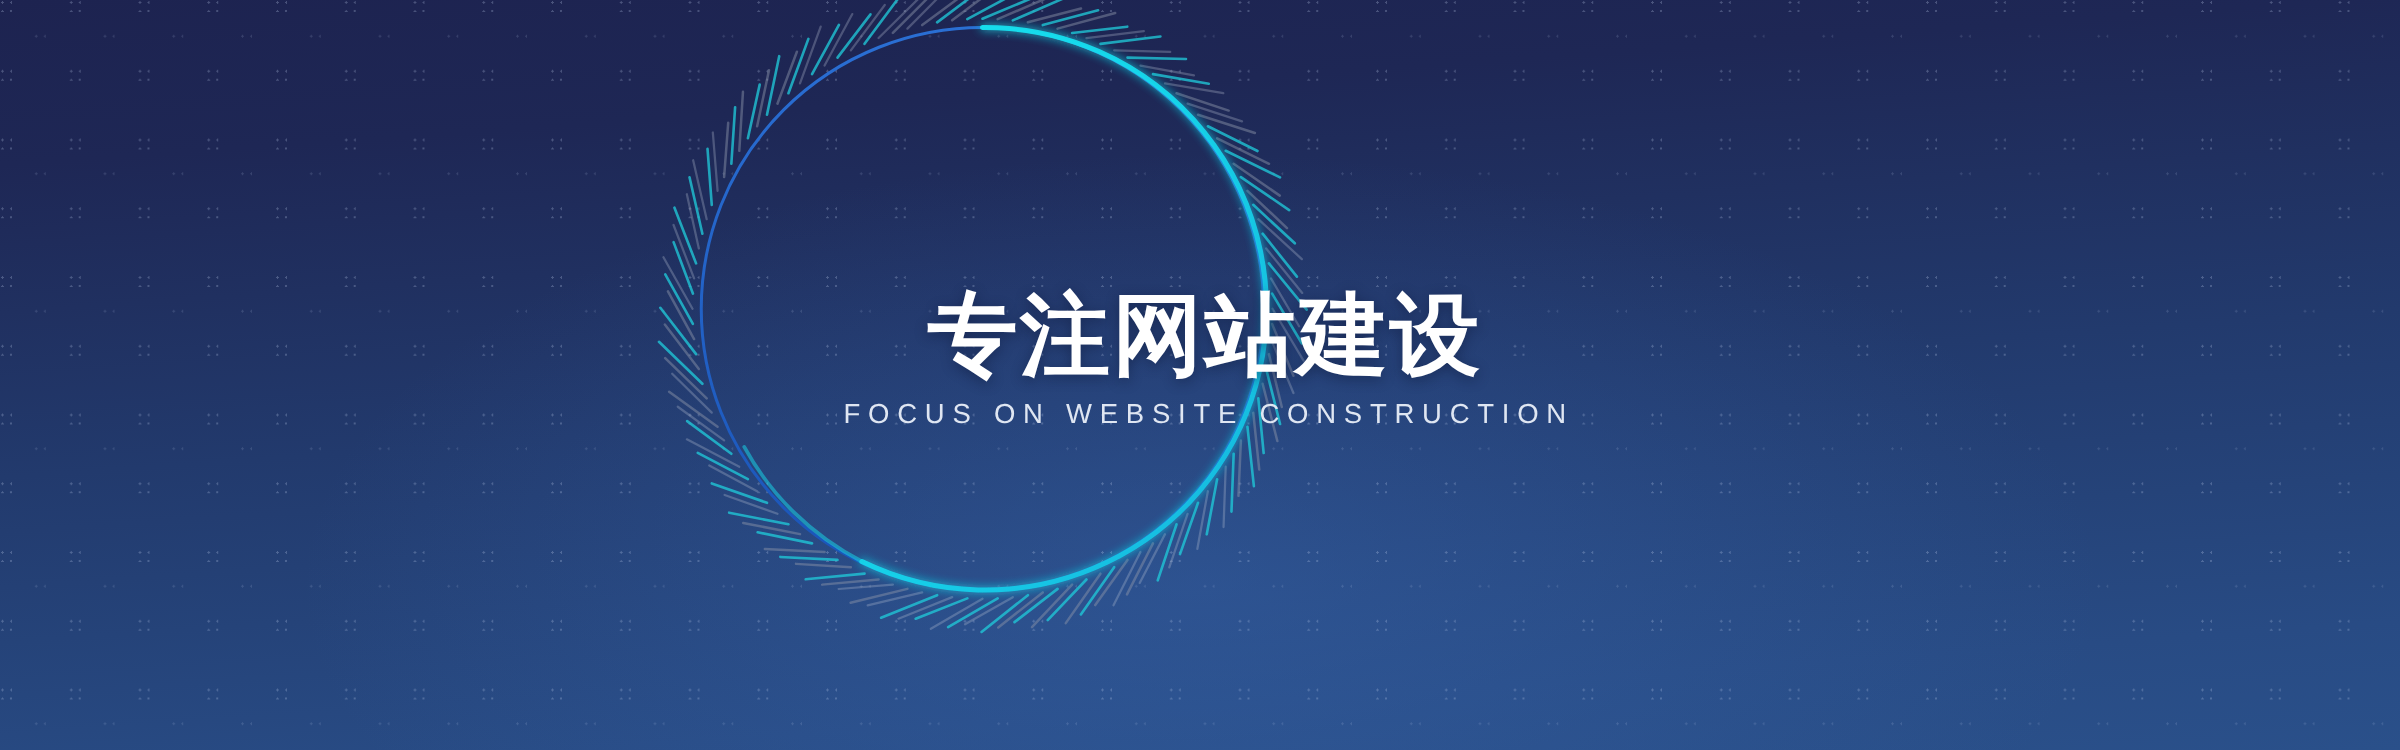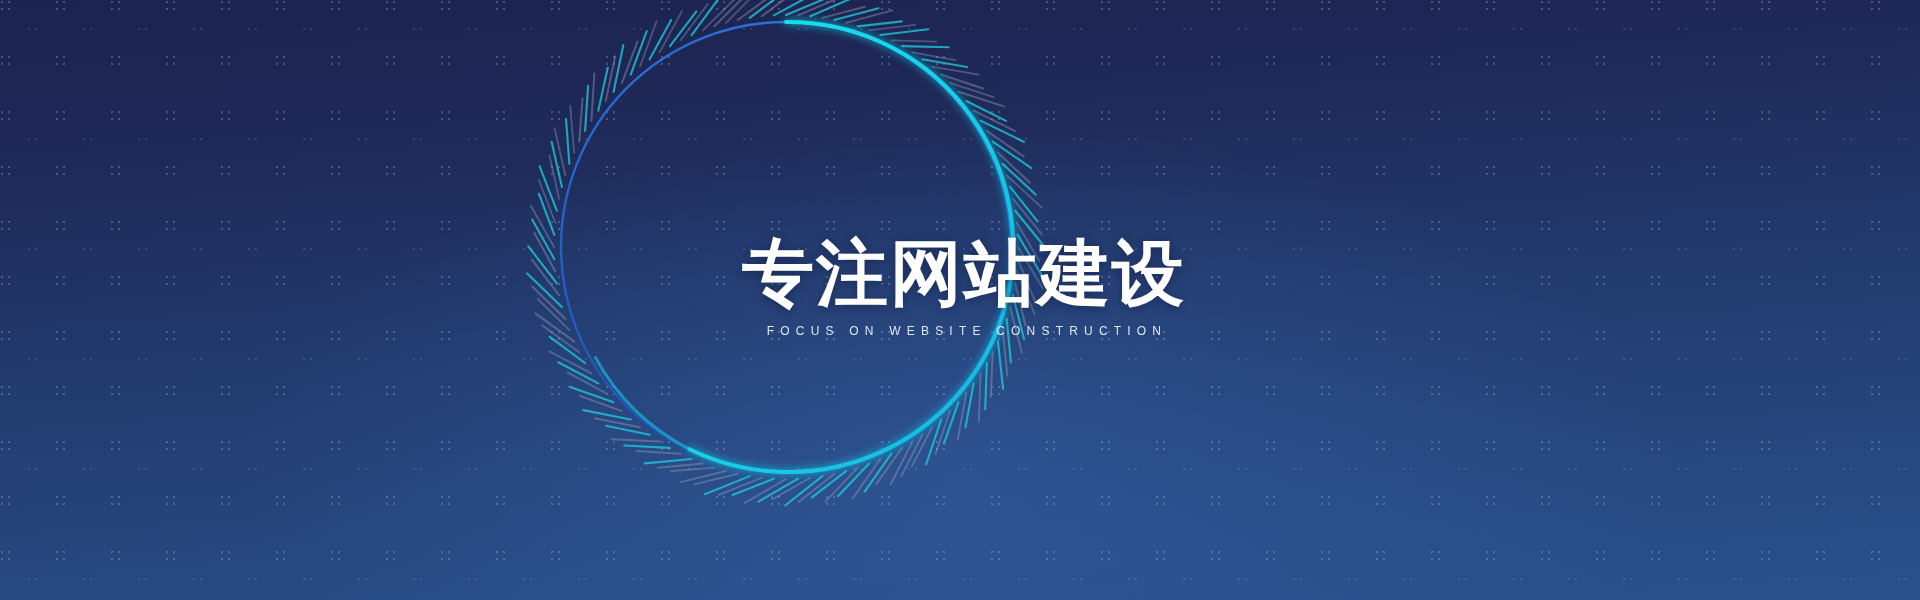--- a/index.html
+++ b/index.html
@@ -91,21 +91,21 @@
     color:#ffffff;
     letter-spacing:2px;
     line-height:1;
     margin-bottom:16px;
     text-shadow:0 2px 10px rgba(10,20,50,0.45);
     white-space:nowrap;
   }
 
   .subtitle {
     font-family:"Liberation Sans", sans-serif;
-    font-size:12px;
+    font-size:22px;
     font-weight:400;
     color:#dfe6f2;
     letter-spacing:6.2px;
     line-height:1;
     margin-bottom:26px;
     white-space:nowrap;
     text-indent:6px;
   }
 
   .tagline {

